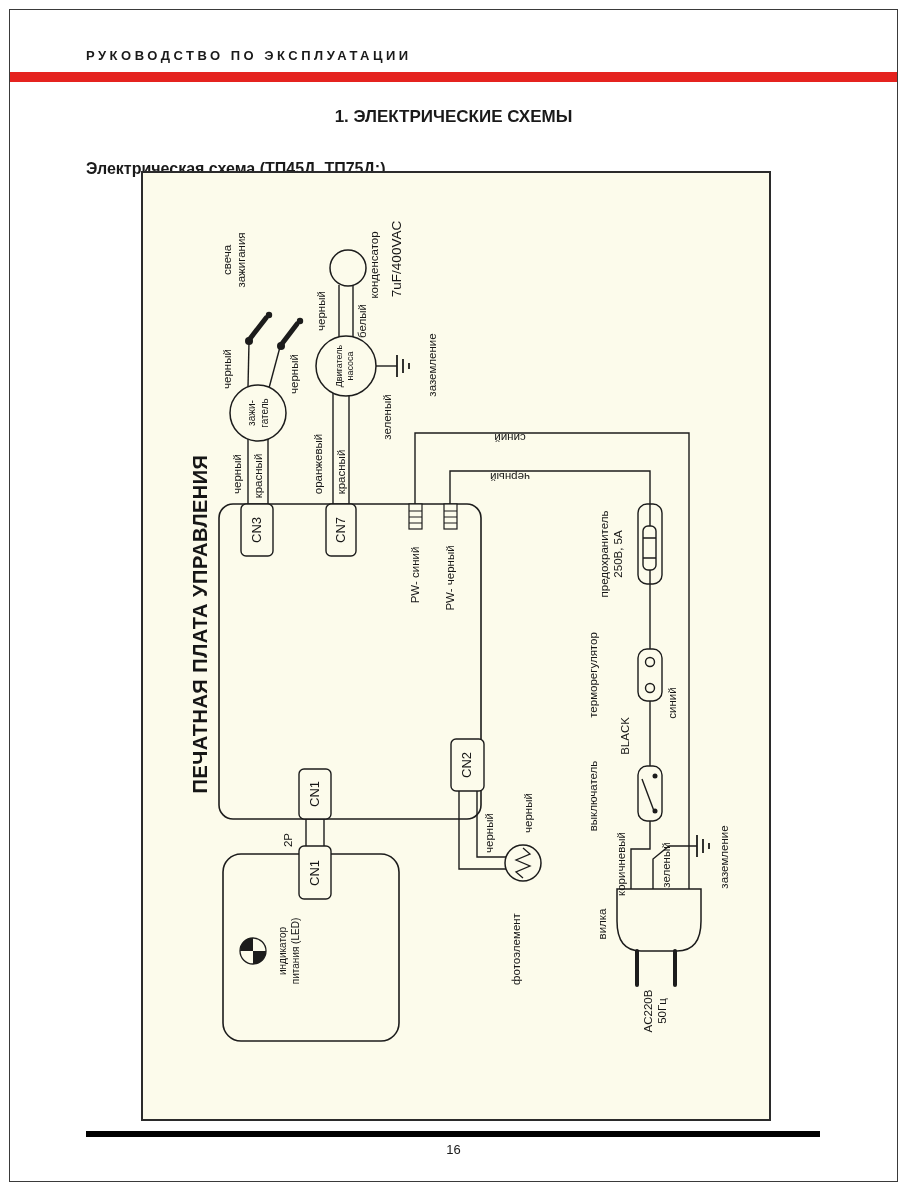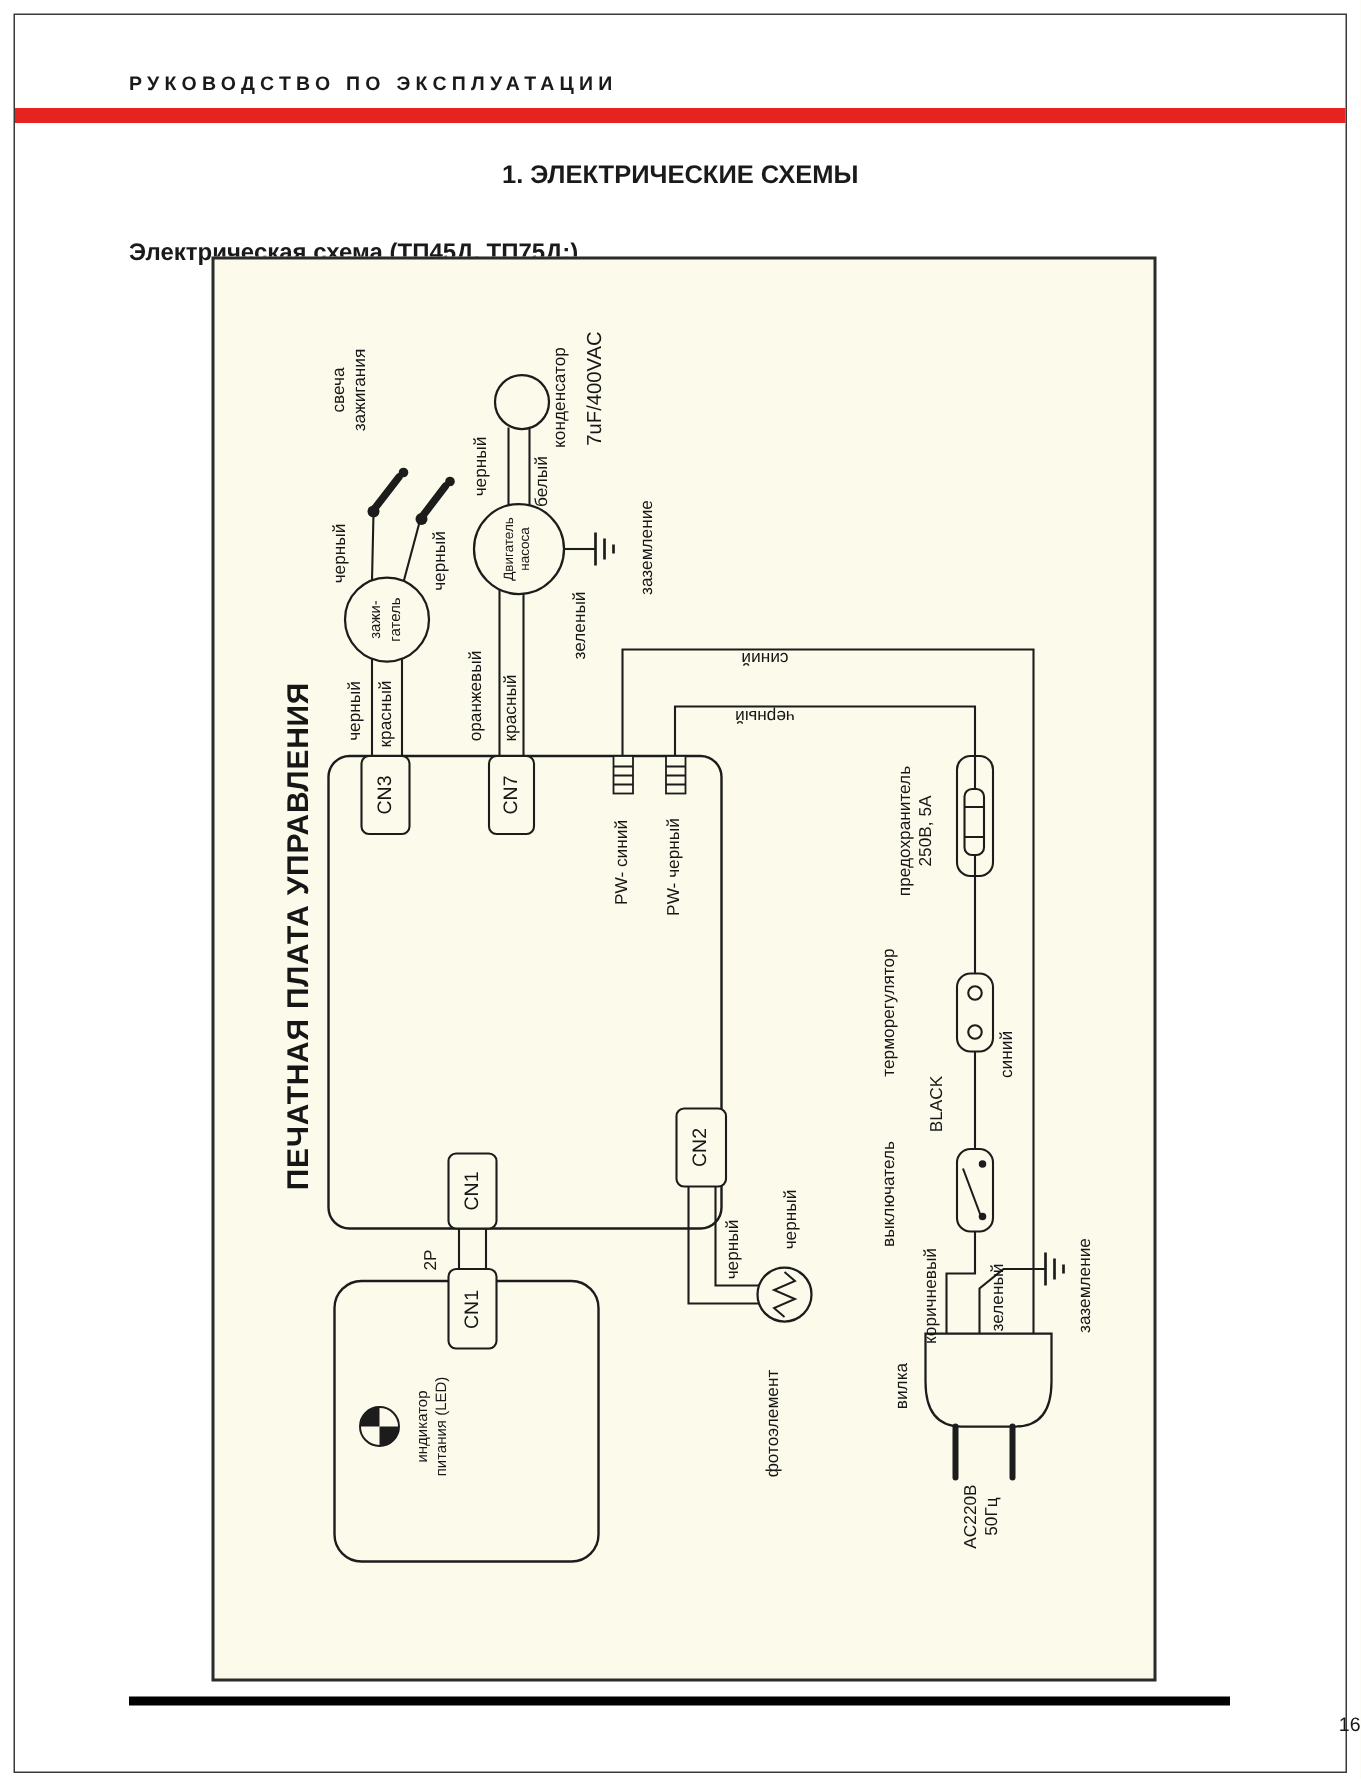--- a/index.html
+++ b/index.html
@@ -32,21 +32,21 @@
     white-space:pre-line; transform:translate(-50%,-50%); color:#161616;
   }
   .lbl.rot { transform:translate(-50%,-50%) rotate(-90deg); }
   .lbl.big { font-size:20px; font-weight:700; white-space:nowrap; letter-spacing:0.5px; }
   .lbl.cn  { font-size:13px; }
   .lbl.s10 { font-size:10px; }
   .lbl.s9  { font-size:9px; }
   .lbl.val { font-size:13.5px; }
 
   .footer-bar { position:absolute; left:86px; top:1131px; width:734px; height:6px; background:#000; }
-  .page-num { position:absolute; left:0; right:0; top:1142px; text-align:right; font-size:13px; }
+  .page-num { position:absolute; left:0; right:0; top:1142px; text-align:center; font-size:13px; }
 </style>
 </head>
 <body>
 
 <div class="page-border"></div>
 
 <div class="manual-title">РУКОВОДСТВО ПО ЭКСПЛУАТАЦИИ</div>
 <div class="red-bar" style="background:#e5231f;"></div>
 <div class="section-title">1. ЭЛЕКТРИЧЕСКИЕ СХЕМЫ</div>
 <div class="schematic-title">Электрическая схема (ТП45Д, ТП75Д;)</div>

